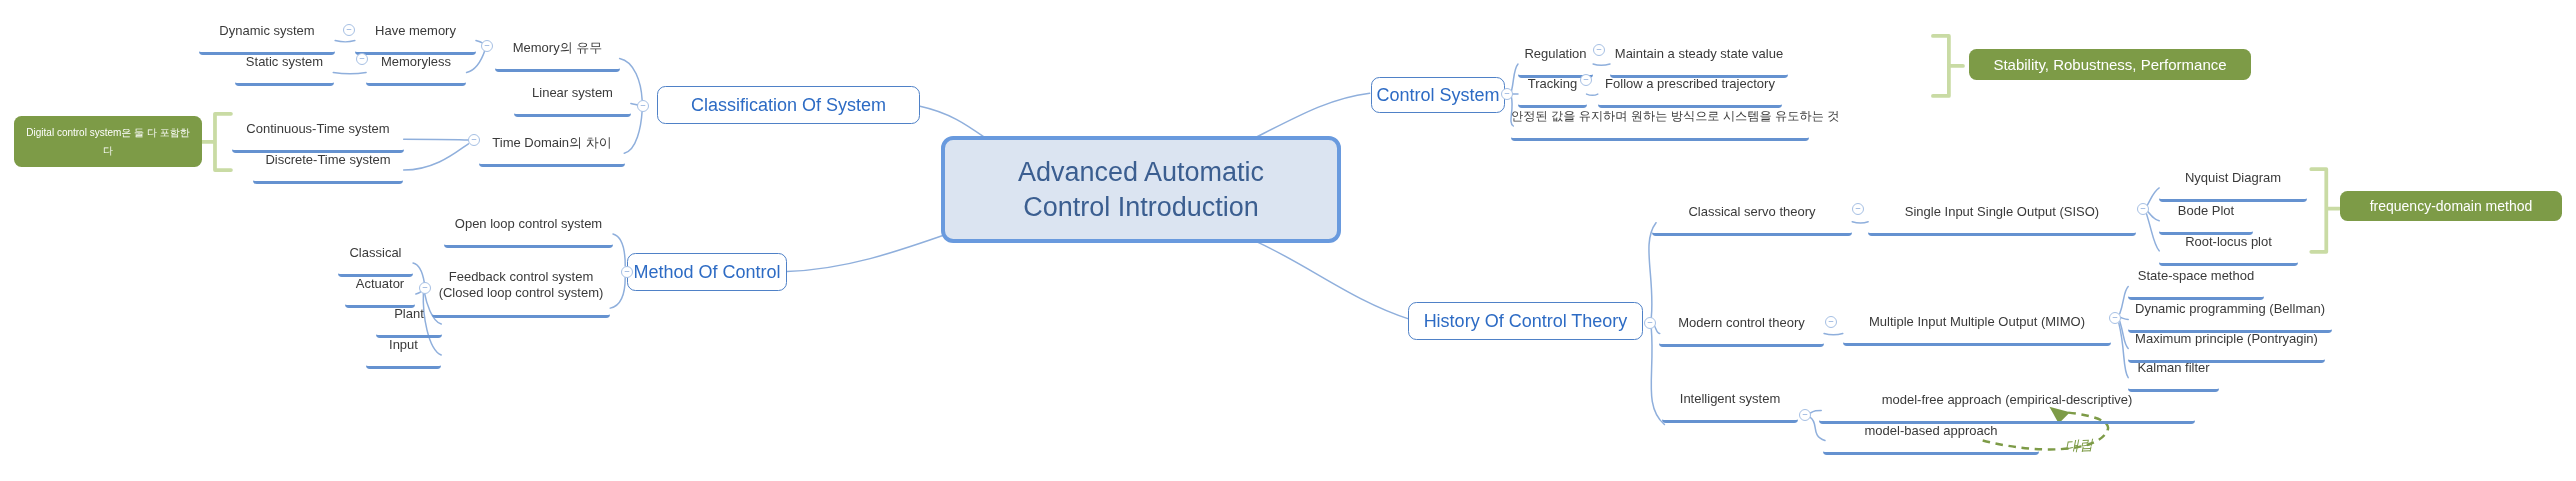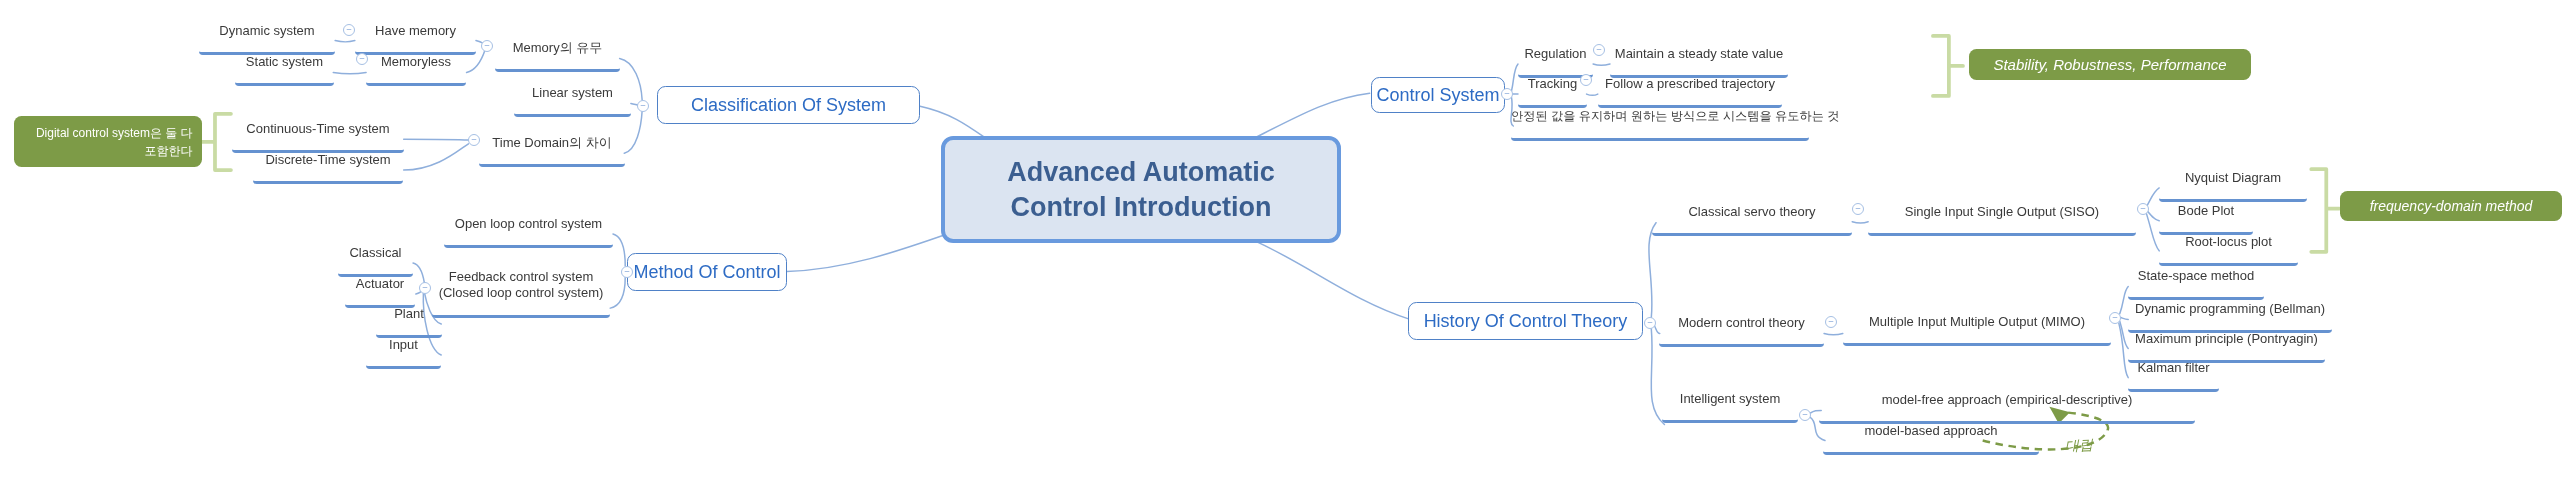--- a/index.html
+++ b/index.html
@@ -23,32 +23,32 @@
     position:absolute; box-sizing:border-box; background:#ffffff;
     border:1.9px solid #4f81c7; border-radius:8.4px; color:#2d6bc4;
     display:flex; align-items:center; justify-content:center;
     font-size:18px; white-space:nowrap; padding:0 3.8px;
   }
 
   
   .central {
     position:absolute; left:941px; top:136px; width:400px; height:107px;
     box-sizing:border-box; background:#dbe4f1; border:4.7px solid #699ade;
-    border-radius:12.2px; color:#3b5e90; font-weight:bold; font-size:27px;
+    border-radius:12.2px; color:#3b5e90; font-weight:normal; font-size:27px;
     line-height:35px; text-align:center; display:flex; align-items:center;
     justify-content:center; padding:0 27px;
   }
 
   
   .callout {
     position:absolute; box-sizing:border-box; background:#7d9b47; color:#ffffff;
     border-radius:7.5px; display:flex; align-items:center; padding:1.9px 9.4px;
   }
-  .callout.c-digital { font-size:12px; line-height:18px; text-align:right; }
-  .callout.c-italic { font-style:italic; justify-content:center; text-align:left; }
+  .callout.c-digital { font-size:10px; line-height:18px; text-align:center; }
+  .callout.c-italic { justify-content:center; text-align:left; }
 
   
   .minus {
     position:absolute; box-sizing:border-box; width:12.2px; height:12.2px;
     border:0.9px solid #a6c0e4; background:#ffffff; border-radius:50%;
     color:#84a6d8; font-size:9.4px; line-height:9.4px; text-align:center; cursor:pointer;
   }
 
   .rel-label {
     position:absolute; color:#7d9b47; font-style:italic; font-size:14px;

